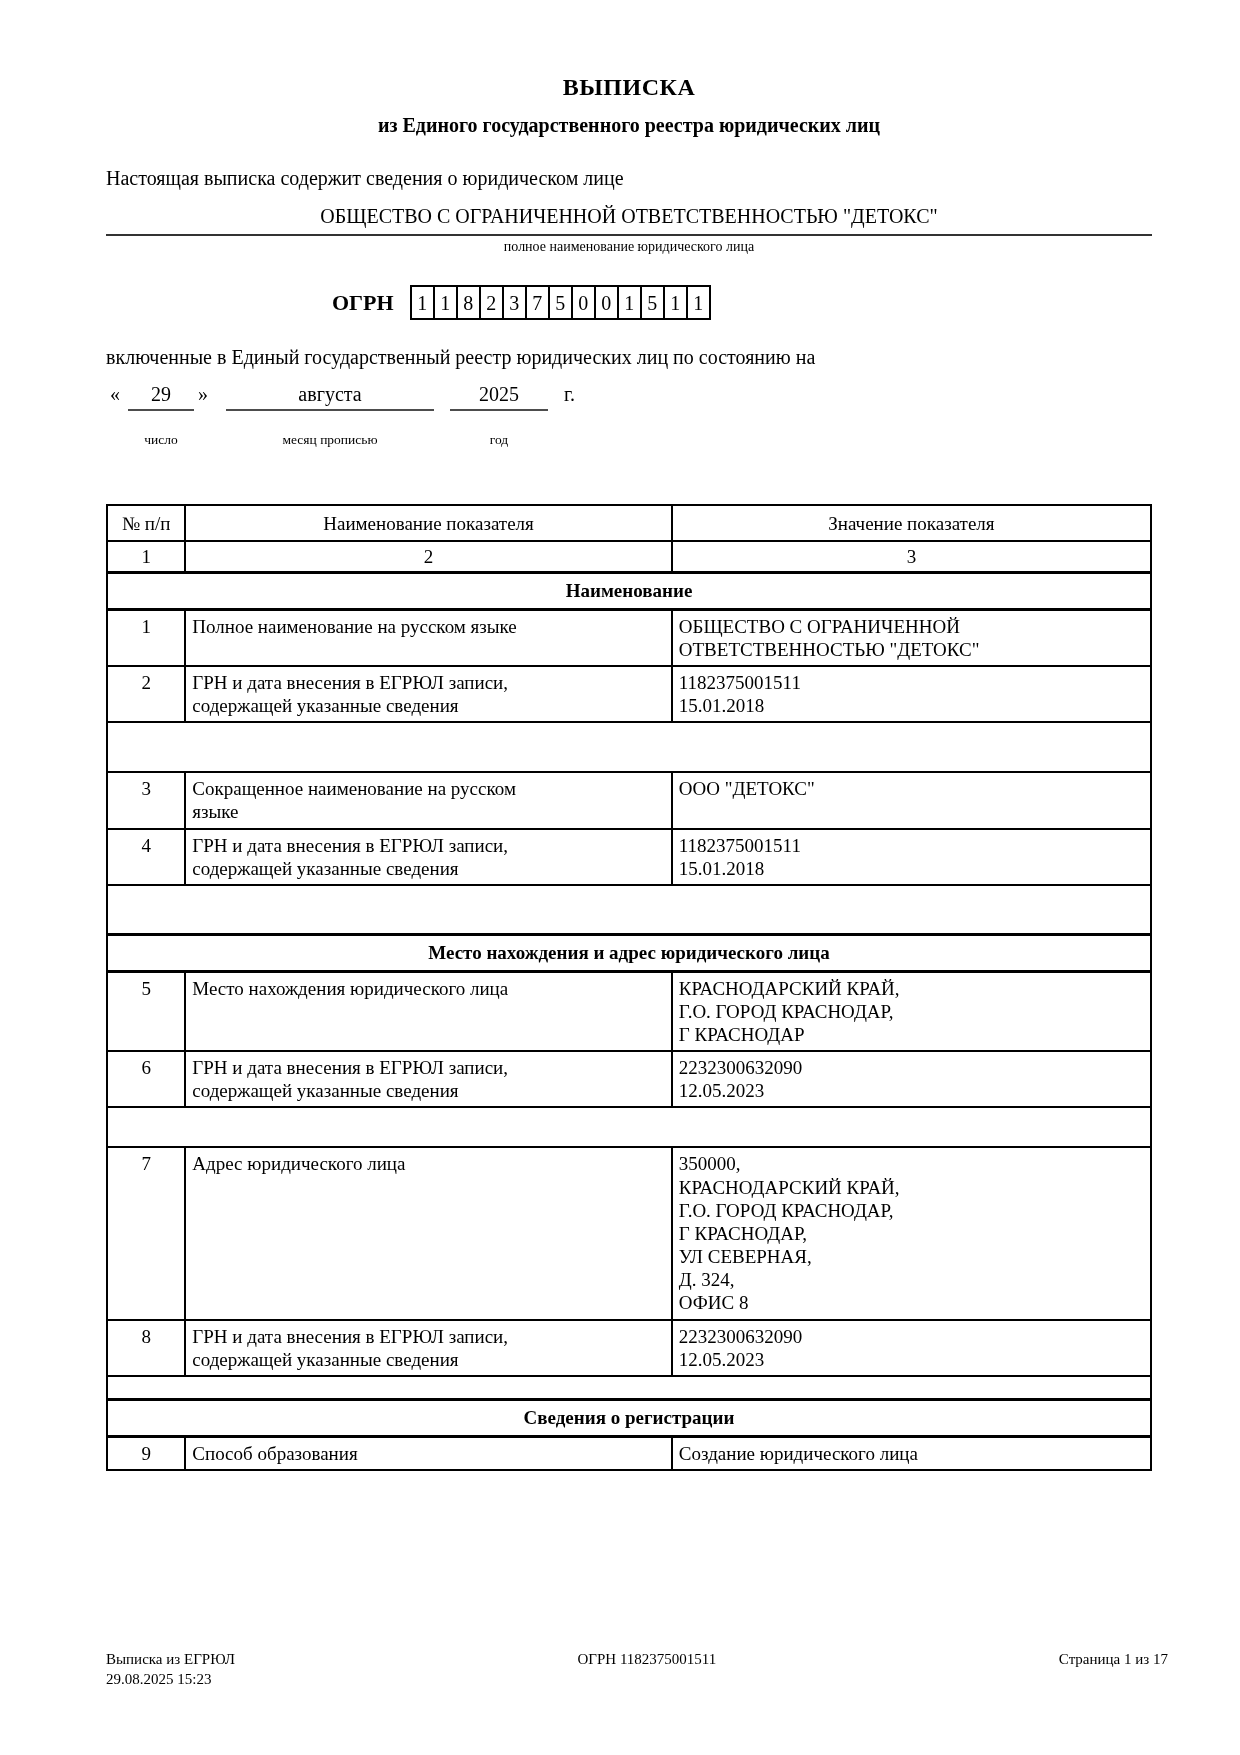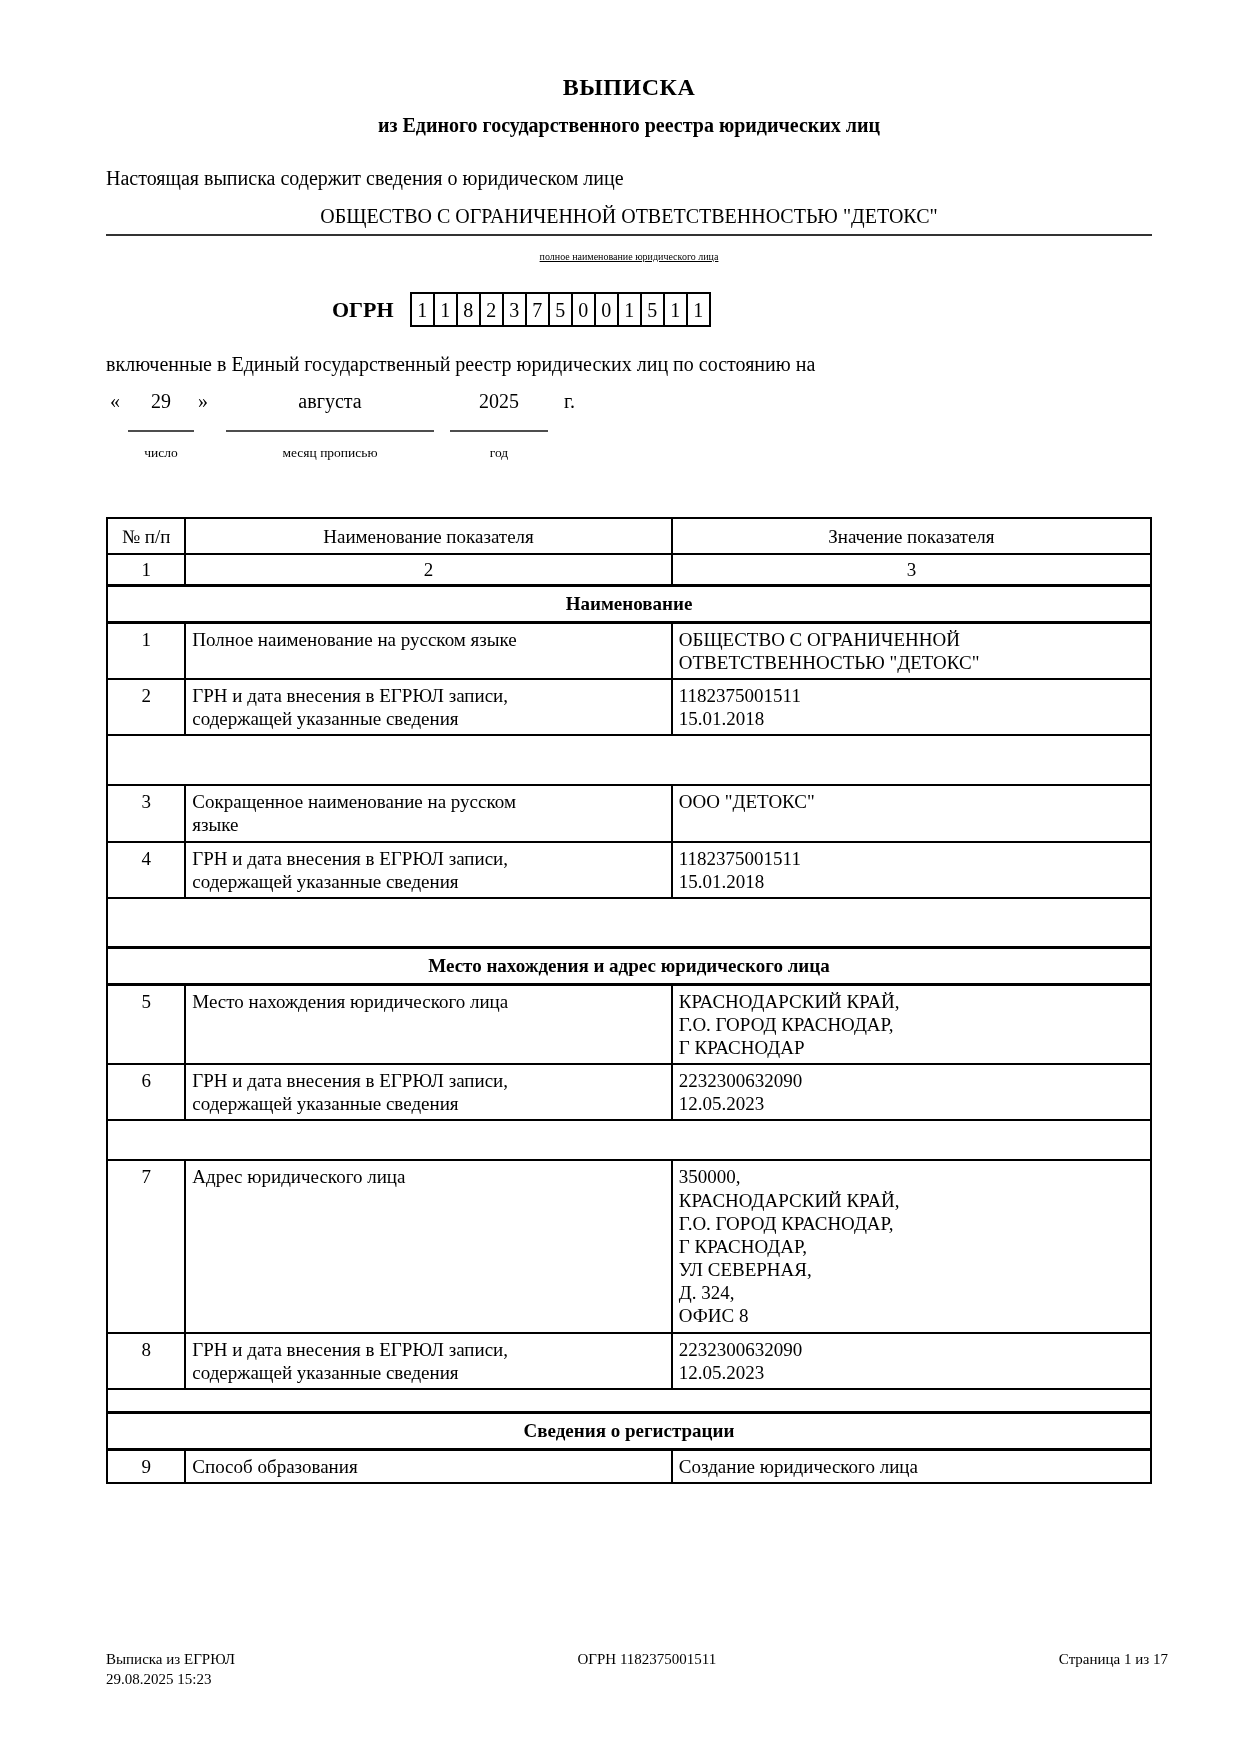--- a/index.html
+++ b/index.html
@@ -26,38 +26,38 @@
   .small-label { font-size:13.5px; margin-top:4px; }
   .date-block .small-label { padding-left:10px; }
   .num-block { display:flex; }
   .num-sign { font-size:20px; margin-right:32px; }
   .num-value-block { width:198px; }
   .num-line { text-align:center; font-size:20px; line-height:1.22; }
 
   .intro-line { margin-top:30px; font-size:20px; }
   .company-name { margin-top:15px; text-align:center; font-size:20px; }
   .company-rule { border-bottom:2px solid #333; margin-top:6px; }
-  .company-label { text-align:center; font-size:10px; margin-top:15px;text-decoration:underline; }
+  .company-label { text-align:center; font-size:14px; margin-top:3px; }
 
   .ogrn-row { margin-top:30px; display:flex; align-items:center; padding-left:226px; }
   .ogrn-label { font-size:22px; font-weight:bold; margin-right:16px; }
   .ogrn-boxes { display:flex; }
   .ogrn-box {
     width:25px; height:35px; line-height:33px;
     border:2px solid #000; text-align:center; font-size:20px;
   }
   .ogrn-box + .ogrn-box { margin-left:-2px; }
 
   .included-line { margin-top:26px; font-size:20px; }
 
   .asof-row { margin-top:14px; display:flex; font-size:20px; align-items:flex-start; }
   .q { padding:0 4px; }
   .fill { text-align:center; }
-  .fill .fv { padding-bottom:17px; border-bottom:2px solid #4d4d4d; }
-  .fill .fl { font-size:13.5px; margin-top:13px; }
+  .fill .fv { padding-bottom:3px; border-bottom:2px solid #4d4d4d; }
+  .fill .fl { font-size:13.5px; margin-top:21px; }
   .fill-day { width:66px; margin-left:4px; }
   .fill-month { width:208px; margin-left:14px; }
   .fill-year { width:98px; margin-left:16px; }
   .year-suffix { margin-left:12px; }
 
   table.data-table { margin-top:56px; width:100%; border-collapse:collapse; font-size:19px; }
   .data-table td { border:2px solid #000; vertical-align:top; padding:4px 6px; line-height:1.22; }
   .c-num  { text-align:center; padding-left:2px; padding-right:2px; }
   .c-val  { white-space:pre-line; }
   .c-name { white-space:pre-line; }

